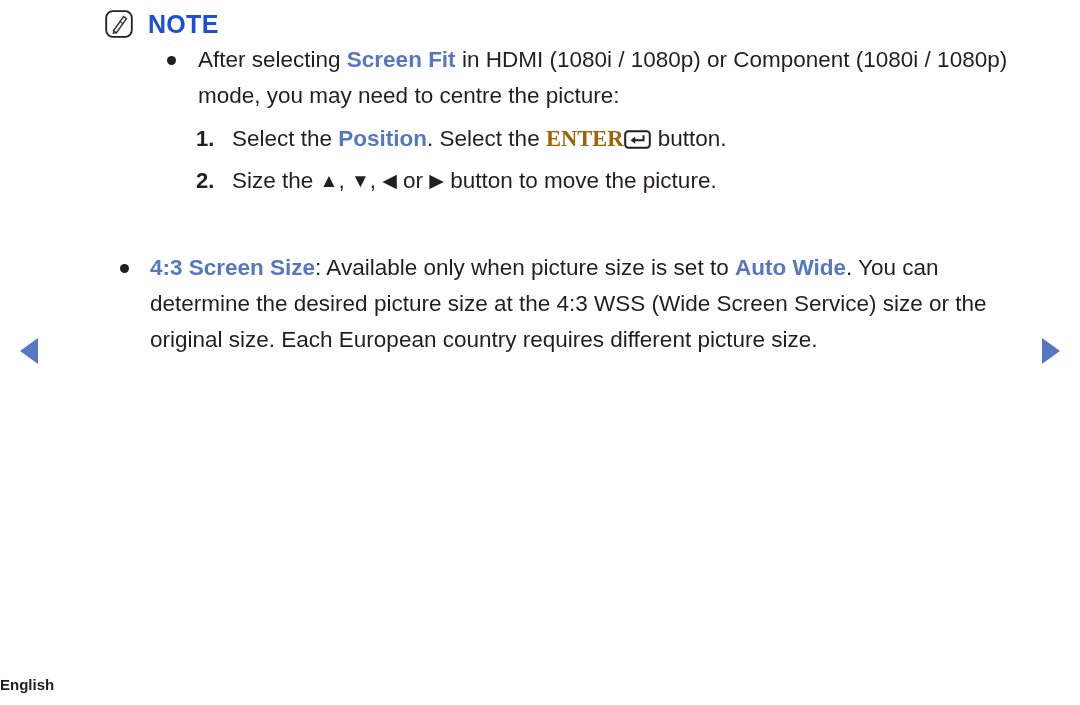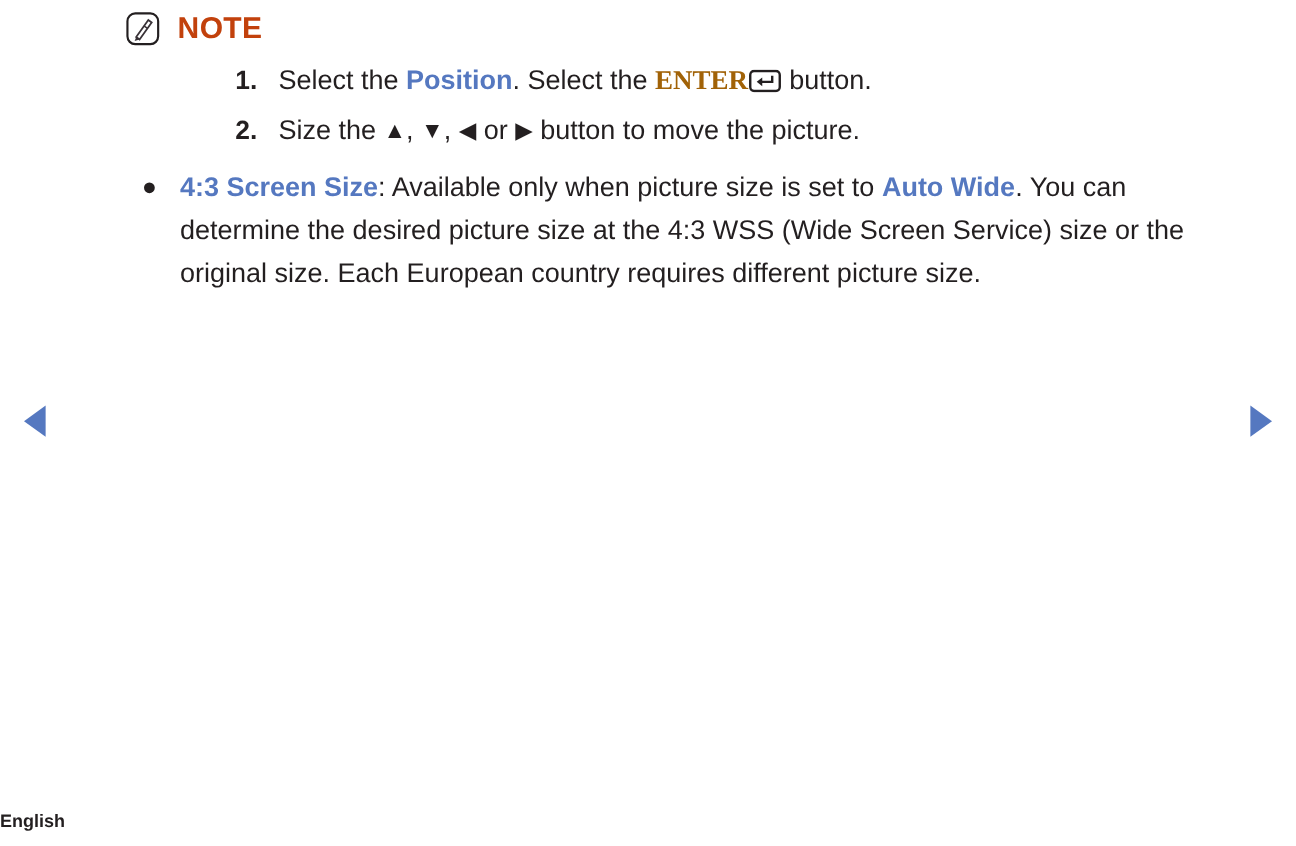--- a/index.html
+++ b/index.html
@@ -60,21 +60,21 @@
   .note-icon {
     width: 30px;
     height: 30px;
     flex: 0 0 30px;
     display: block;
   }
   .note-title {
     font-size: 25px;
     font-weight: bold;
     letter-spacing: 0.3px;
-    color: #c2410c;
+    color: #1d4ed8;
     margin-left: 14px;
   }
 
   
   .item {
     position: relative;
     font-size: 22.5px;
     line-height: 36px;
     color: #231f20;
   }
@@ -91,20 +91,21 @@
   .lvl2 {
     margin-left: 198px;
     margin-right: 62px;
   }
   .lvl2 .bullet { left: -31px; }
 
   
   .lvl1 {
     margin-left: 150px;
     margin-right: 46px;
+    margin-top: 40px;
   }
   .lvl1 .bullet { left: -30px; }
 
   
   .steps {
     margin: 0;
     padding: 0;
     list-style: none;
   }
   .step {
@@ -179,20 +180,24 @@
         <svg viewBox="0 0 30 30" width="30" height="30" aria-hidden="true">
           <rect x="2.2" y="2.2" width="25.6" height="25.6" rx="6.5" ry="6.5" fill="none" stroke="#231f20" stroke-width="1.8"></rect>
           <path d="M9.5 21.8 L19.6 7.6 L22.4 9.7 L12.3 23.9 Z" fill="none" stroke="#3a3338" stroke-width="1.5"></path>
           <path d="M9.5 21.8 L12.3 23.9 L8.2 25.2 Z" fill="#3a3338"></path>
           <path d="M16.0 12.6 L18.9 14.7" fill="none" stroke="#3a3338" stroke-width="1.2"></path>
         </svg>
       </span>
       <span class="note-title">NOTE</span>
     </div>
 
+    <div class="item lvl2">
+      <span class="bullet"></span>
+      <span>After selecting </span><span class="hl">Screen Fit</span><span> in HDMI (1080i / 1080p) or Component (1080i / 1080p) mode, you may need to centre the picture:</span>
+    </div>
 
     <div class="gap-sm"></div>
 
     <ol class="steps">
       <li class="step">
         <span class="num">1.</span>
         <span>Select the </span><span class="hl">Position</span><span>. Select the </span><span class="bk">ENTER</span><span class="enter-key"><svg viewBox="0 0 27 19" width="27" height="19" aria-hidden="true">
               <rect x="1.2" y="1.2" width="24.6" height="16.6" rx="3.2" ry="3.2" fill="none" stroke="#231f20" stroke-width="2"></rect>
               <path d="M19.5 5.2 L19.5 10.2 L9.6 10.2" fill="none" stroke="#231f20" stroke-width="2"></path>
               <path d="M11.2 6.6 L6.6 10.2 L11.2 13.8 Z" fill="#231f20"></path>

